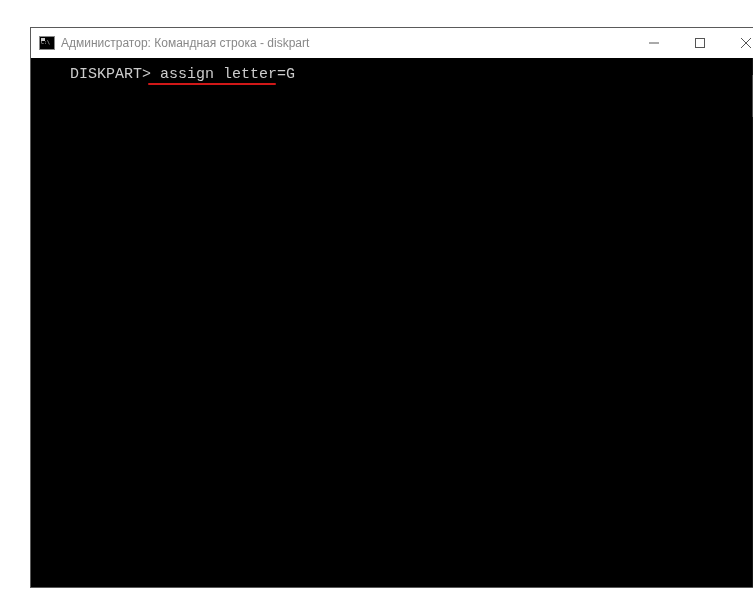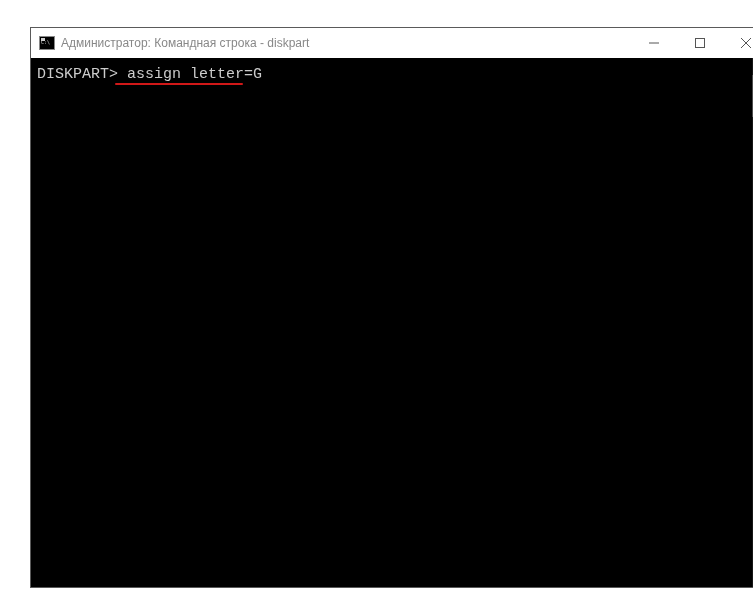--- a/index.html
+++ b/index.html
@@ -104,20 +104,21 @@
     }
     
     .terminal-content {
       flex: 1;
       padding: 8px 0 0 6px;
       font-family: Consolas, "Courier New", monospace;
       font-size: 15px;
       color: #ccc;
       line-height: 1.2;
       white-space: pre;
+      margin-left: 33px;
     }
     
     .prompt-line {
       position: relative;
       display: inline-block;
     }
     
     .underline {
       position: absolute;
       height: 2px;

